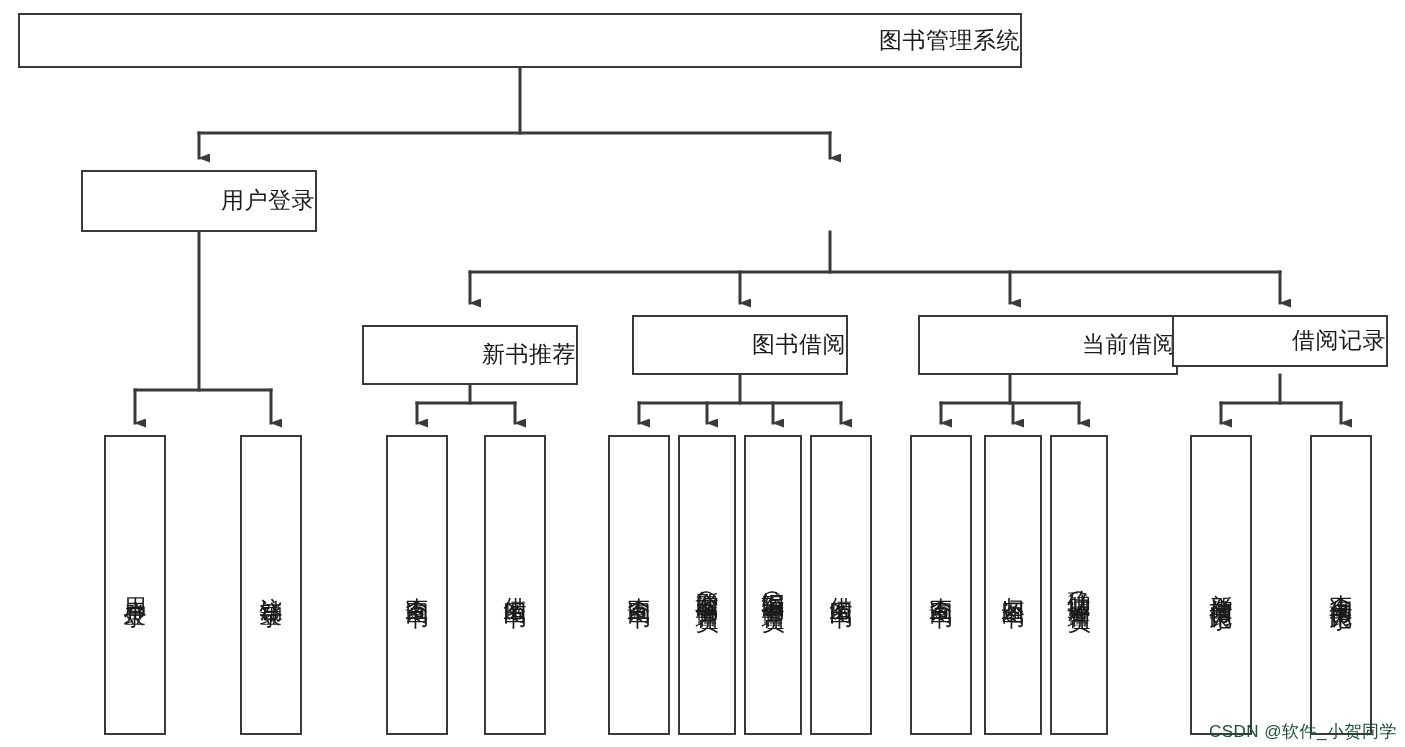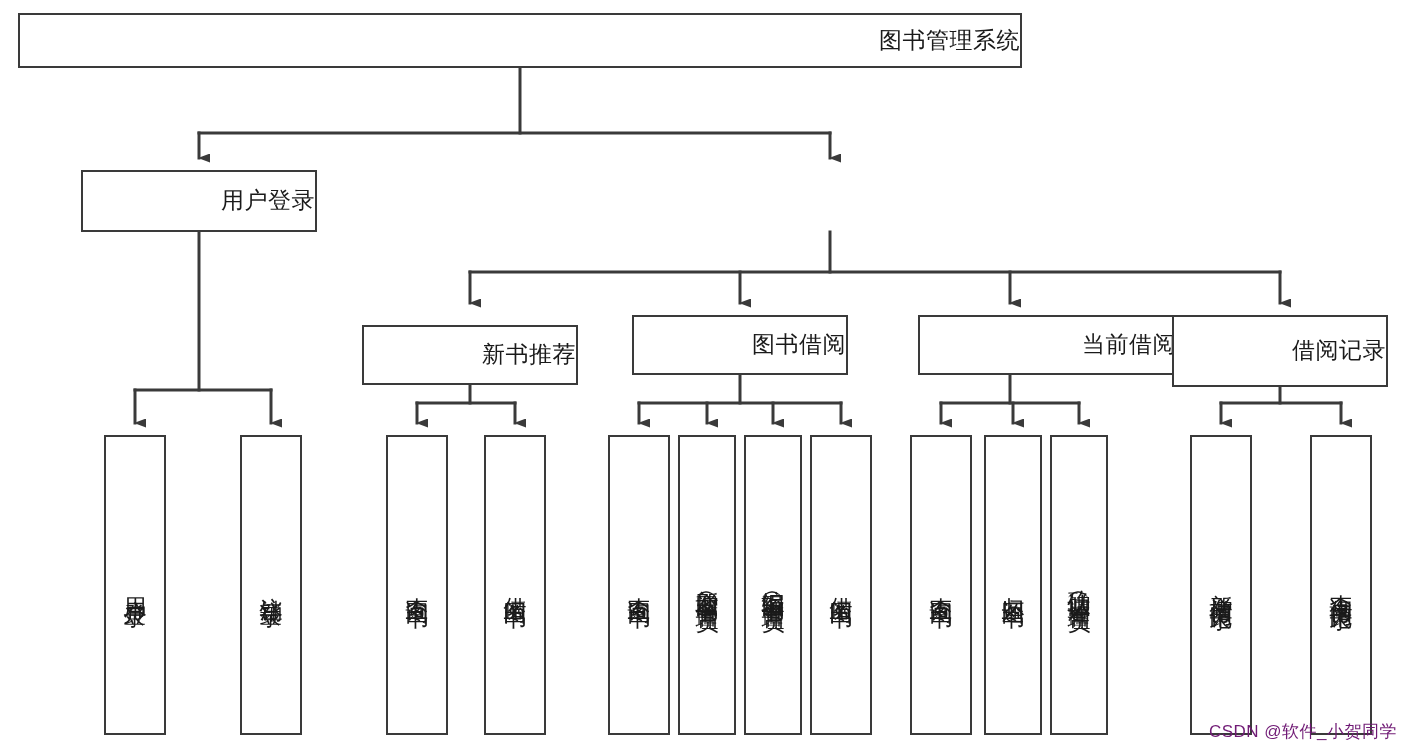--- a/index.html
+++ b/index.html
@@ -54,21 +54,21 @@
     font-size: 23px;
     letter-spacing: 3px;
     line-height: 1;
     white-space: nowrap;
   }
   #watermark {
     position: absolute;
     right: 8px;
     bottom: 4px;
     font-size: 17px;
-    color: #701a75;
+    color: #14532d;
     letter-spacing: 0.5px;
     white-space: nowrap;
     z-index: 5;
     pointer-events: none;
   }
 </style>
 </head>
 <body>
 
 <div id="diagram-root">
@@ -135,21 +135,21 @@
 
   <div class="node-box" style="left:362px; top:325px; width:216px; height:60px;">
     <span class="node-label">新书推荐</span>
   </div>
   <div class="node-box" style="left:632px; top:315px; width:216px; height:60px;padding-left:23px;">
     <span class="node-label">图书借阅</span>
   </div>
   <div class="node-box" style="left:902px; top:315px; width:260px; height:60px;margin-left:16px;">
     <span class="node-label">当前借阅</span>
   </div>
-  <div class="node-box" style="left:1172px; top:315px; width:216px; height:72px;padding-left:32px;">
+  <div class="node-box" style="left:1172px; top:315px; width:216px; height:52px;padding-left:32px;">
     <span class="node-label">借阅记录</span>
   </div>
 
   <div class="node-box vertical" style="left:104px; top:435px; width:62px; height:300px;">
     <span class="node-label">用户登录</span>
   </div>
   <div class="node-box vertical" style="left:240px; top:435px; width:62px; height:300px;">
     <span class="node-label">注销登录</span>
   </div>
 

